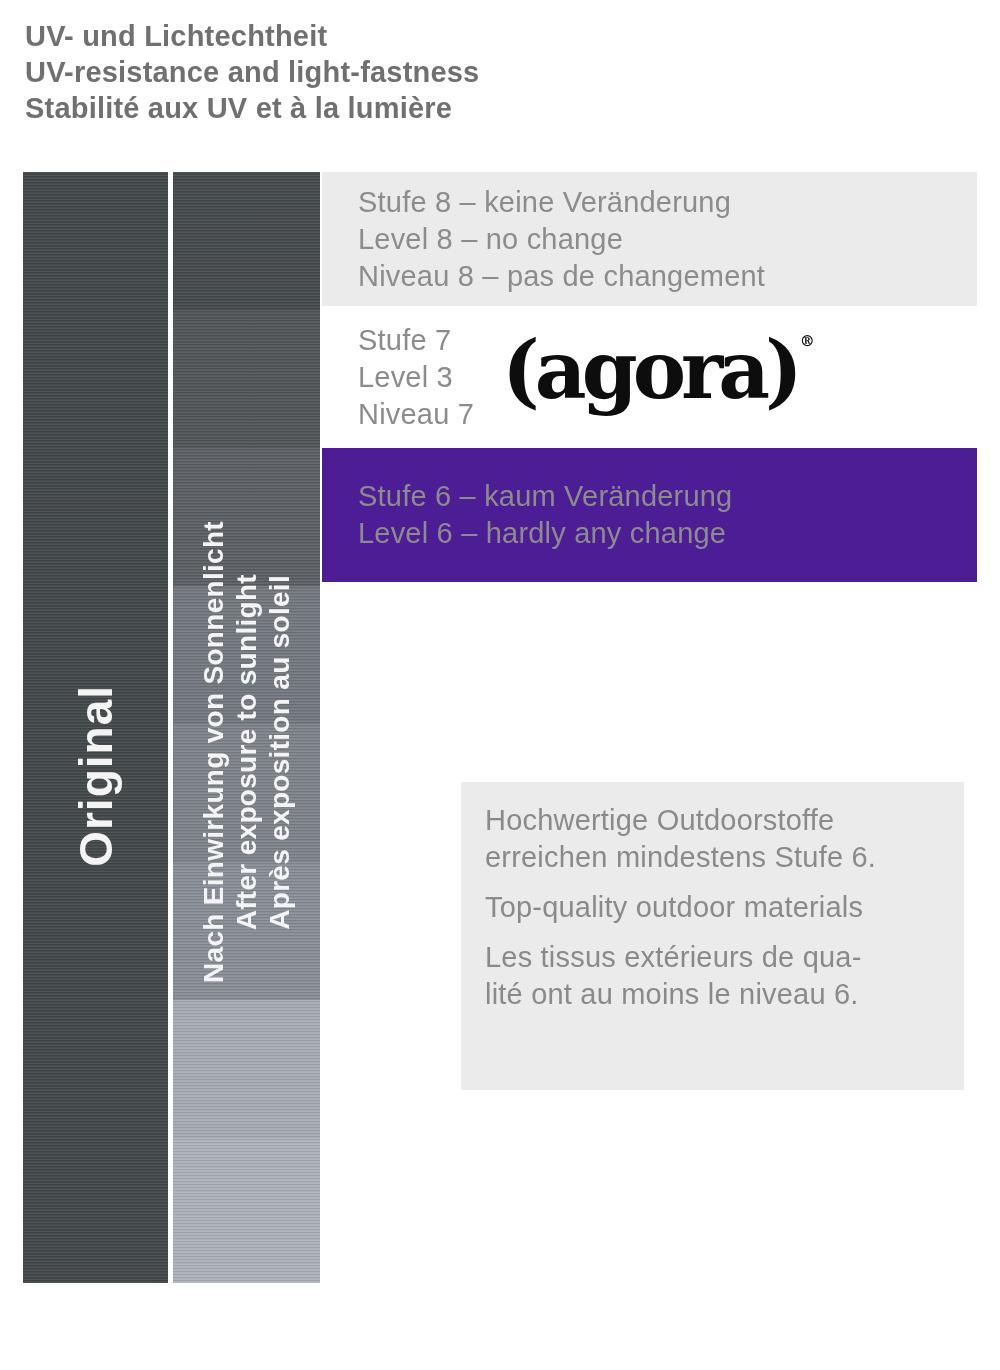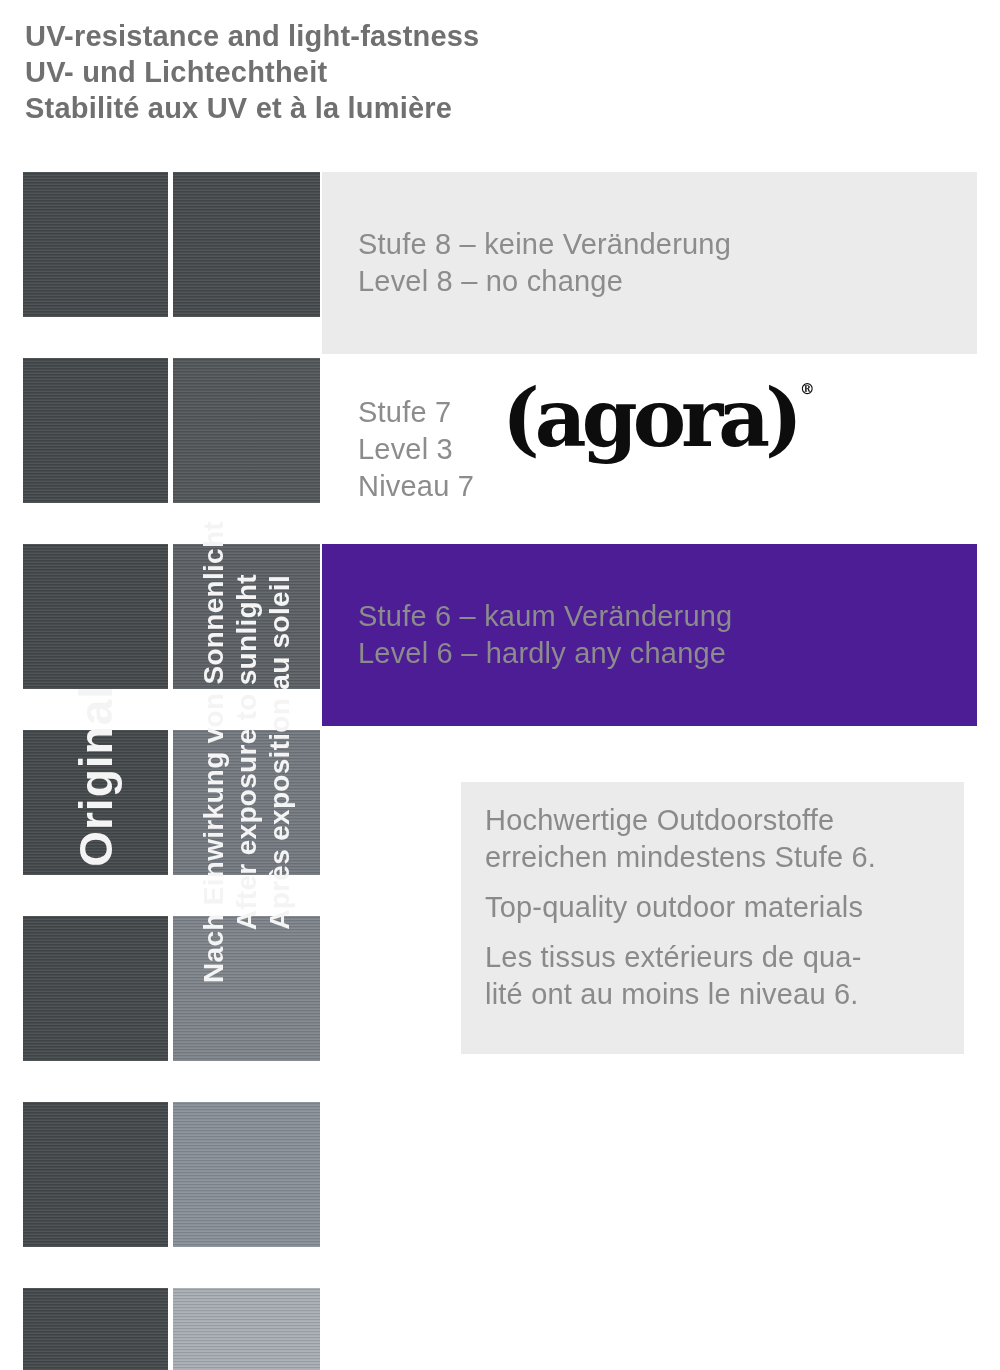--- a/index.html
+++ b/index.html
@@ -8,21 +8,21 @@
     font-family:"Liberation Sans", sans-serif;
   }
   
   .title{
     position:absolute;left:25px;top:18px;
     font-size:29px;font-weight:bold;line-height:36px;color:#707070;
     letter-spacing:0.2px;
   }
   
   .grid{position:absolute;left:23px;top:172px;width:954px;}
-  .row{display:flex;height:182px;margin-bottom:4px;}
+  .row{display:flex;height:134px;margin-bottom:4px;}
   .swatch{
     width:145px;height:145px;flex:0 0 auto;
     background-image:repeating-linear-gradient(180deg,
       rgba(255,255,255,0.06) 0 1px,
       rgba(0,0,0,0.10) 1px 2px,
       rgba(0,0,0,0) 2px 3px);
   }
   .swatch.exposed{width:147px;margin-left:5px;}
   .labels{
     flex:1 1 auto;margin-left:2px;
@@ -54,43 +54,44 @@
     display:flex;align-items:center;justify-content:center;z-index:3;
   }
   .original-vwrap .vtext{font-size:46px;letter-spacing:1px;}
   .exposed-vwrap{
     position:absolute;left:173px;top:462px;width:147px;height:580px;
     display:flex;flex-direction:row;align-items:center;justify-content:center;z-index:3;
   }
   .exposed-vwrap .vtext{font-size:28px;line-height:33px;letter-spacing:0.3px;}
   
   .info-box{
-    position:absolute;left:461px;top:782px;width:503px;height:272px;
+    position:absolute;left:461px;top:782px;width:503px;height:308px;
     box-sizing:border-box;padding:20px 18px 0 24px;z-index:5;
   }
   .info-p{margin:0 0 13px 0;font-size:29px;line-height:37px;color:#8a8a8a;letter-spacing:0.2px;}
   .info-line{display:block;}
 </style>
 </head>
 <body>
 
 <div class="title">
+  <div>UV- und Lichtechtheit</div>
   <div>UV-resistance and light-fastness</div>
-  <div>UV- und Lichtechtheit</div>
   <div>Stabilité aux UV et à la lumière</div>
 </div>
 
 <div class="grid">
 
   <div class="row">
     <div class="swatch" style="background-color: rgb(69, 74, 76);"></div>
     <div class="swatch exposed" style="background-color: rgb(71, 76, 78);"></div>
     <div class="labels" style="background-color: rgb(235, 235, 235);">
       <div class="lab">Stufe 8 – keine Veränderung</div>
       <div class="lab">Level 8 – no change</div>
+      <div class="lab">Niveau 8 – pas de changement</div>
     </div>
   </div>
 
   <div class="row">
     <div class="swatch" style="background-color: rgb(69, 74, 76);"></div>
     <div class="swatch exposed" style="background-color: rgb(83, 88, 91);"></div>
     <div class="labels">
       <div class="lab">Stufe 7</div>
       <div class="lab">Level 3</div>
       <div class="lab">Niveau 7</div>

